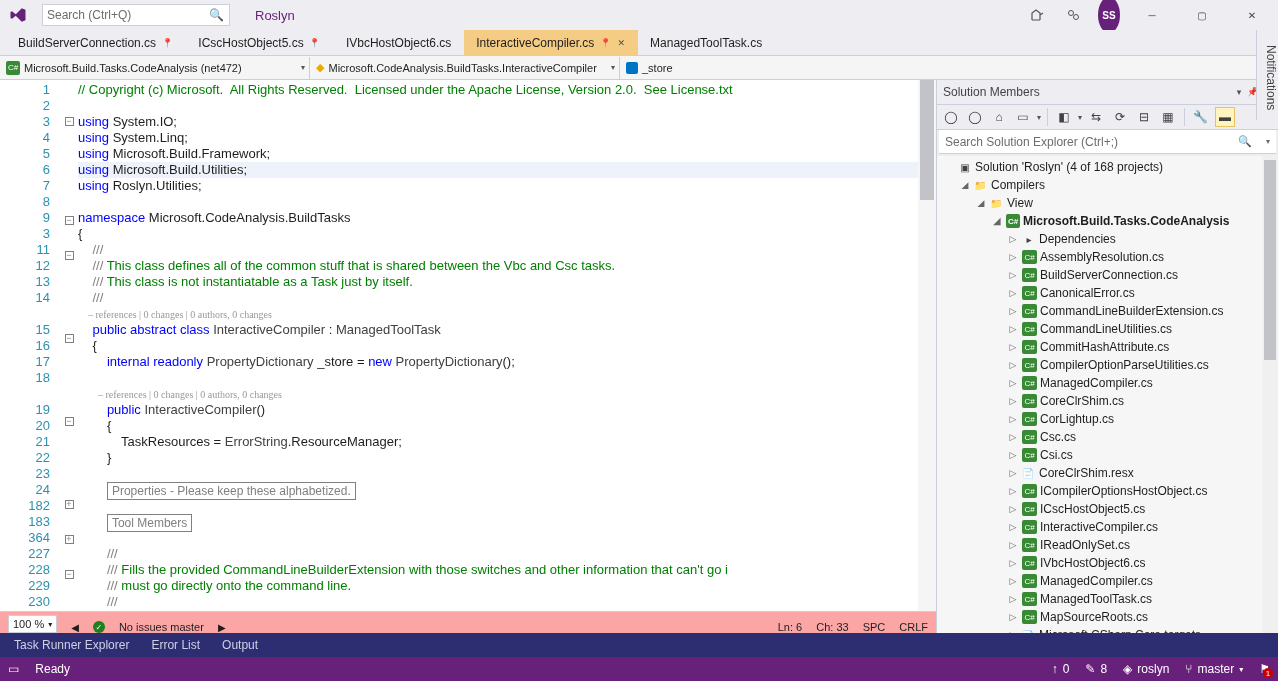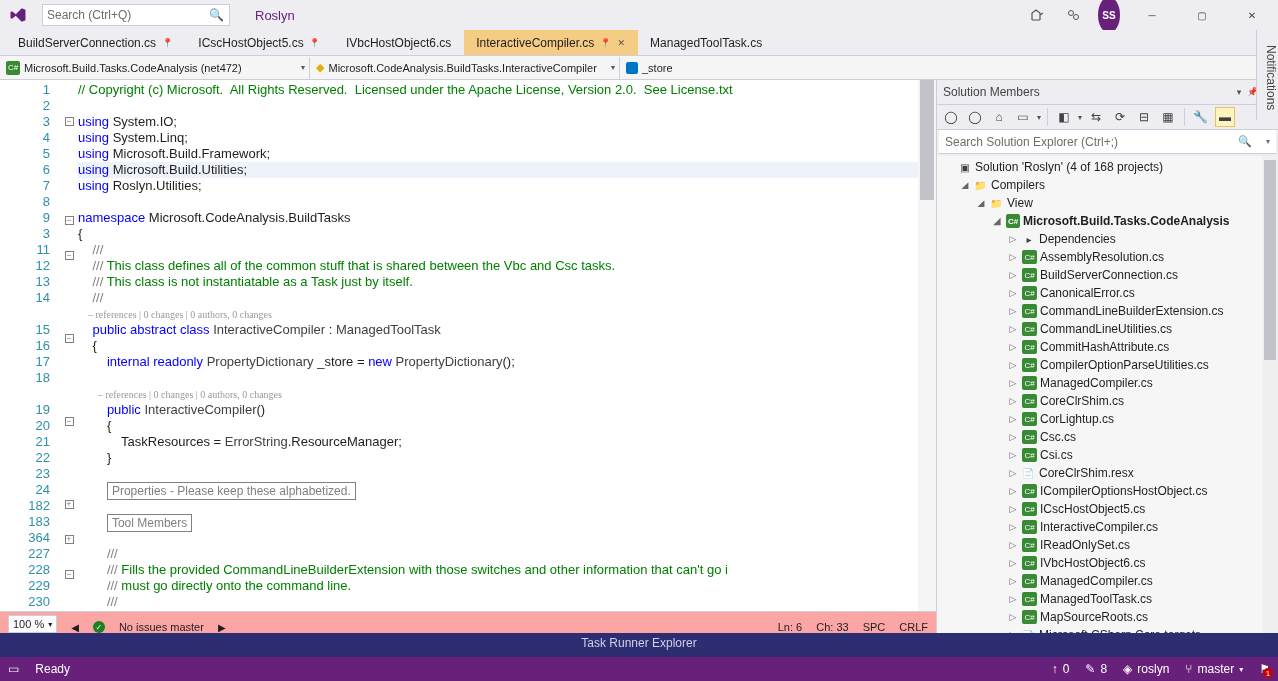--- a/index.html
+++ b/index.html
@@ -78,21 +78,21 @@
 .ticon.proj { background: #388a34; color: #fff; border-radius: 2px; font-size: 8px; }
 .ticon.cs { background: #388a34; color: #fff; border-radius: 2px; font-size: 8px; width: 15px; }
 .ticon.file { color: #414141; }
 .tree-vscroll { position: absolute; right: 0; top: 0; bottom: 0; width: 16px; background: #f0f0f0; }
 .tree-vscroll .th { position: absolute; left: 2px; right: 2px; top: 4px; height: 200px; background: #c2c3c9; }
 
 
 .notif-tab { position: absolute; right: 0; top: 30px; width: 22px; height: 90px; background: #eeeef2; border-left: 1px solid #cccedb; writing-mode: vertical-rl; text-align: center; font-size: 12px; padding-top: 6px; color: #444; }
 
 
-.bottom-tabs { height: 24px; background: #2d2d72; color: #fff; display: flex; align-items: center; padding: 0 4px; font-size: 12px; gap: 2px; flex-direction: column; }
+.bottom-tabs { height: 24px; background: #2d2d72; color: #fff; display: flex; align-items: center; padding: 0 4px; font-size: 12px; gap: 2px; }
 .bottom-tab { padding: 3px 10px; color: #cfcfe6; }
 
 
 .statusbar { height: 24px; background: #68217a; color: #fff; display: flex; align-items: center; padding: 0 8px; font-size: 12px; gap: 16px; }
 .statusbar .spacer { flex: 1; }
 .statusbar .sb-item { display: flex; align-items: center; gap: 5px; }
 .sb-badge { position: relative; }
 .sb-badge .dot { position: absolute; bottom: -2px; right: -3px; background: #c80000; color: #fff; border-radius: 50%; width: 10px; height: 10px; font-size: 8px; display: flex; align-items: center; justify-content: center; }
 
 svg { display: block; }

